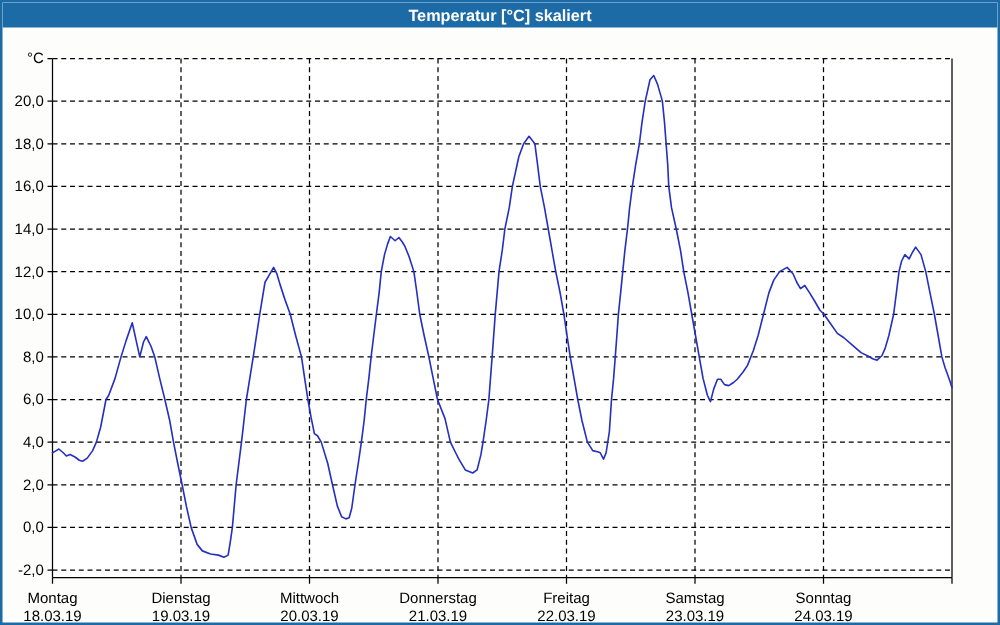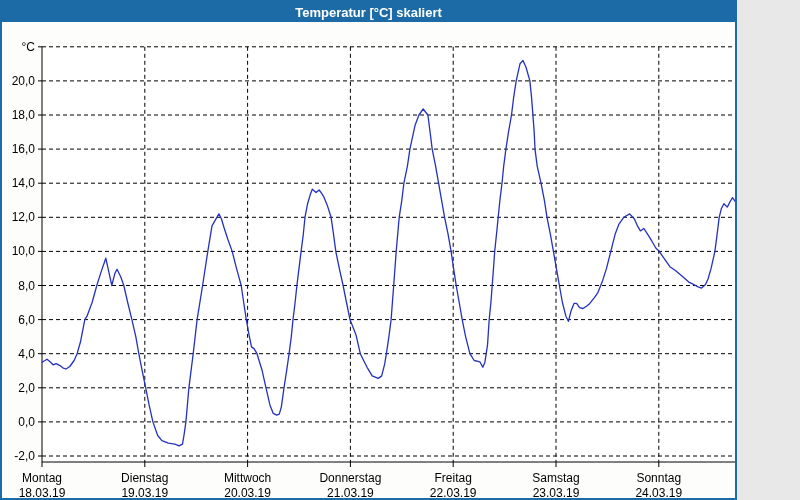--- a/index.html
+++ b/index.html
@@ -1,17 +1,17 @@
 <!DOCTYPE html>
 <html><head>
 <meta charset="utf-8">
 <style>
   html,body{margin:0;padding:0;background:#e8e8e8;font-family:"Liberation Sans",sans-serif;}
   #window{
-    position:relative;width:737px;height:500px;box-sizing:border-box;
+    position:relative;width:800px;height:500px;box-sizing:border-box;
     background:#fdfdfb;border:2px solid #1c6ba6;overflow:hidden;
   }
   #titlebar{
     position:absolute;left:0;top:0;right:0;height:20px;
     background:#1c6ba6;color:#ffffff;
     display:flex;align-items:center;justify-content:center;
     font-size:13px;font-weight:bold;
     font-family:"Liberation Sans",sans-serif;
   }
   #chart-svg{position:absolute;left:0;top:0;}

